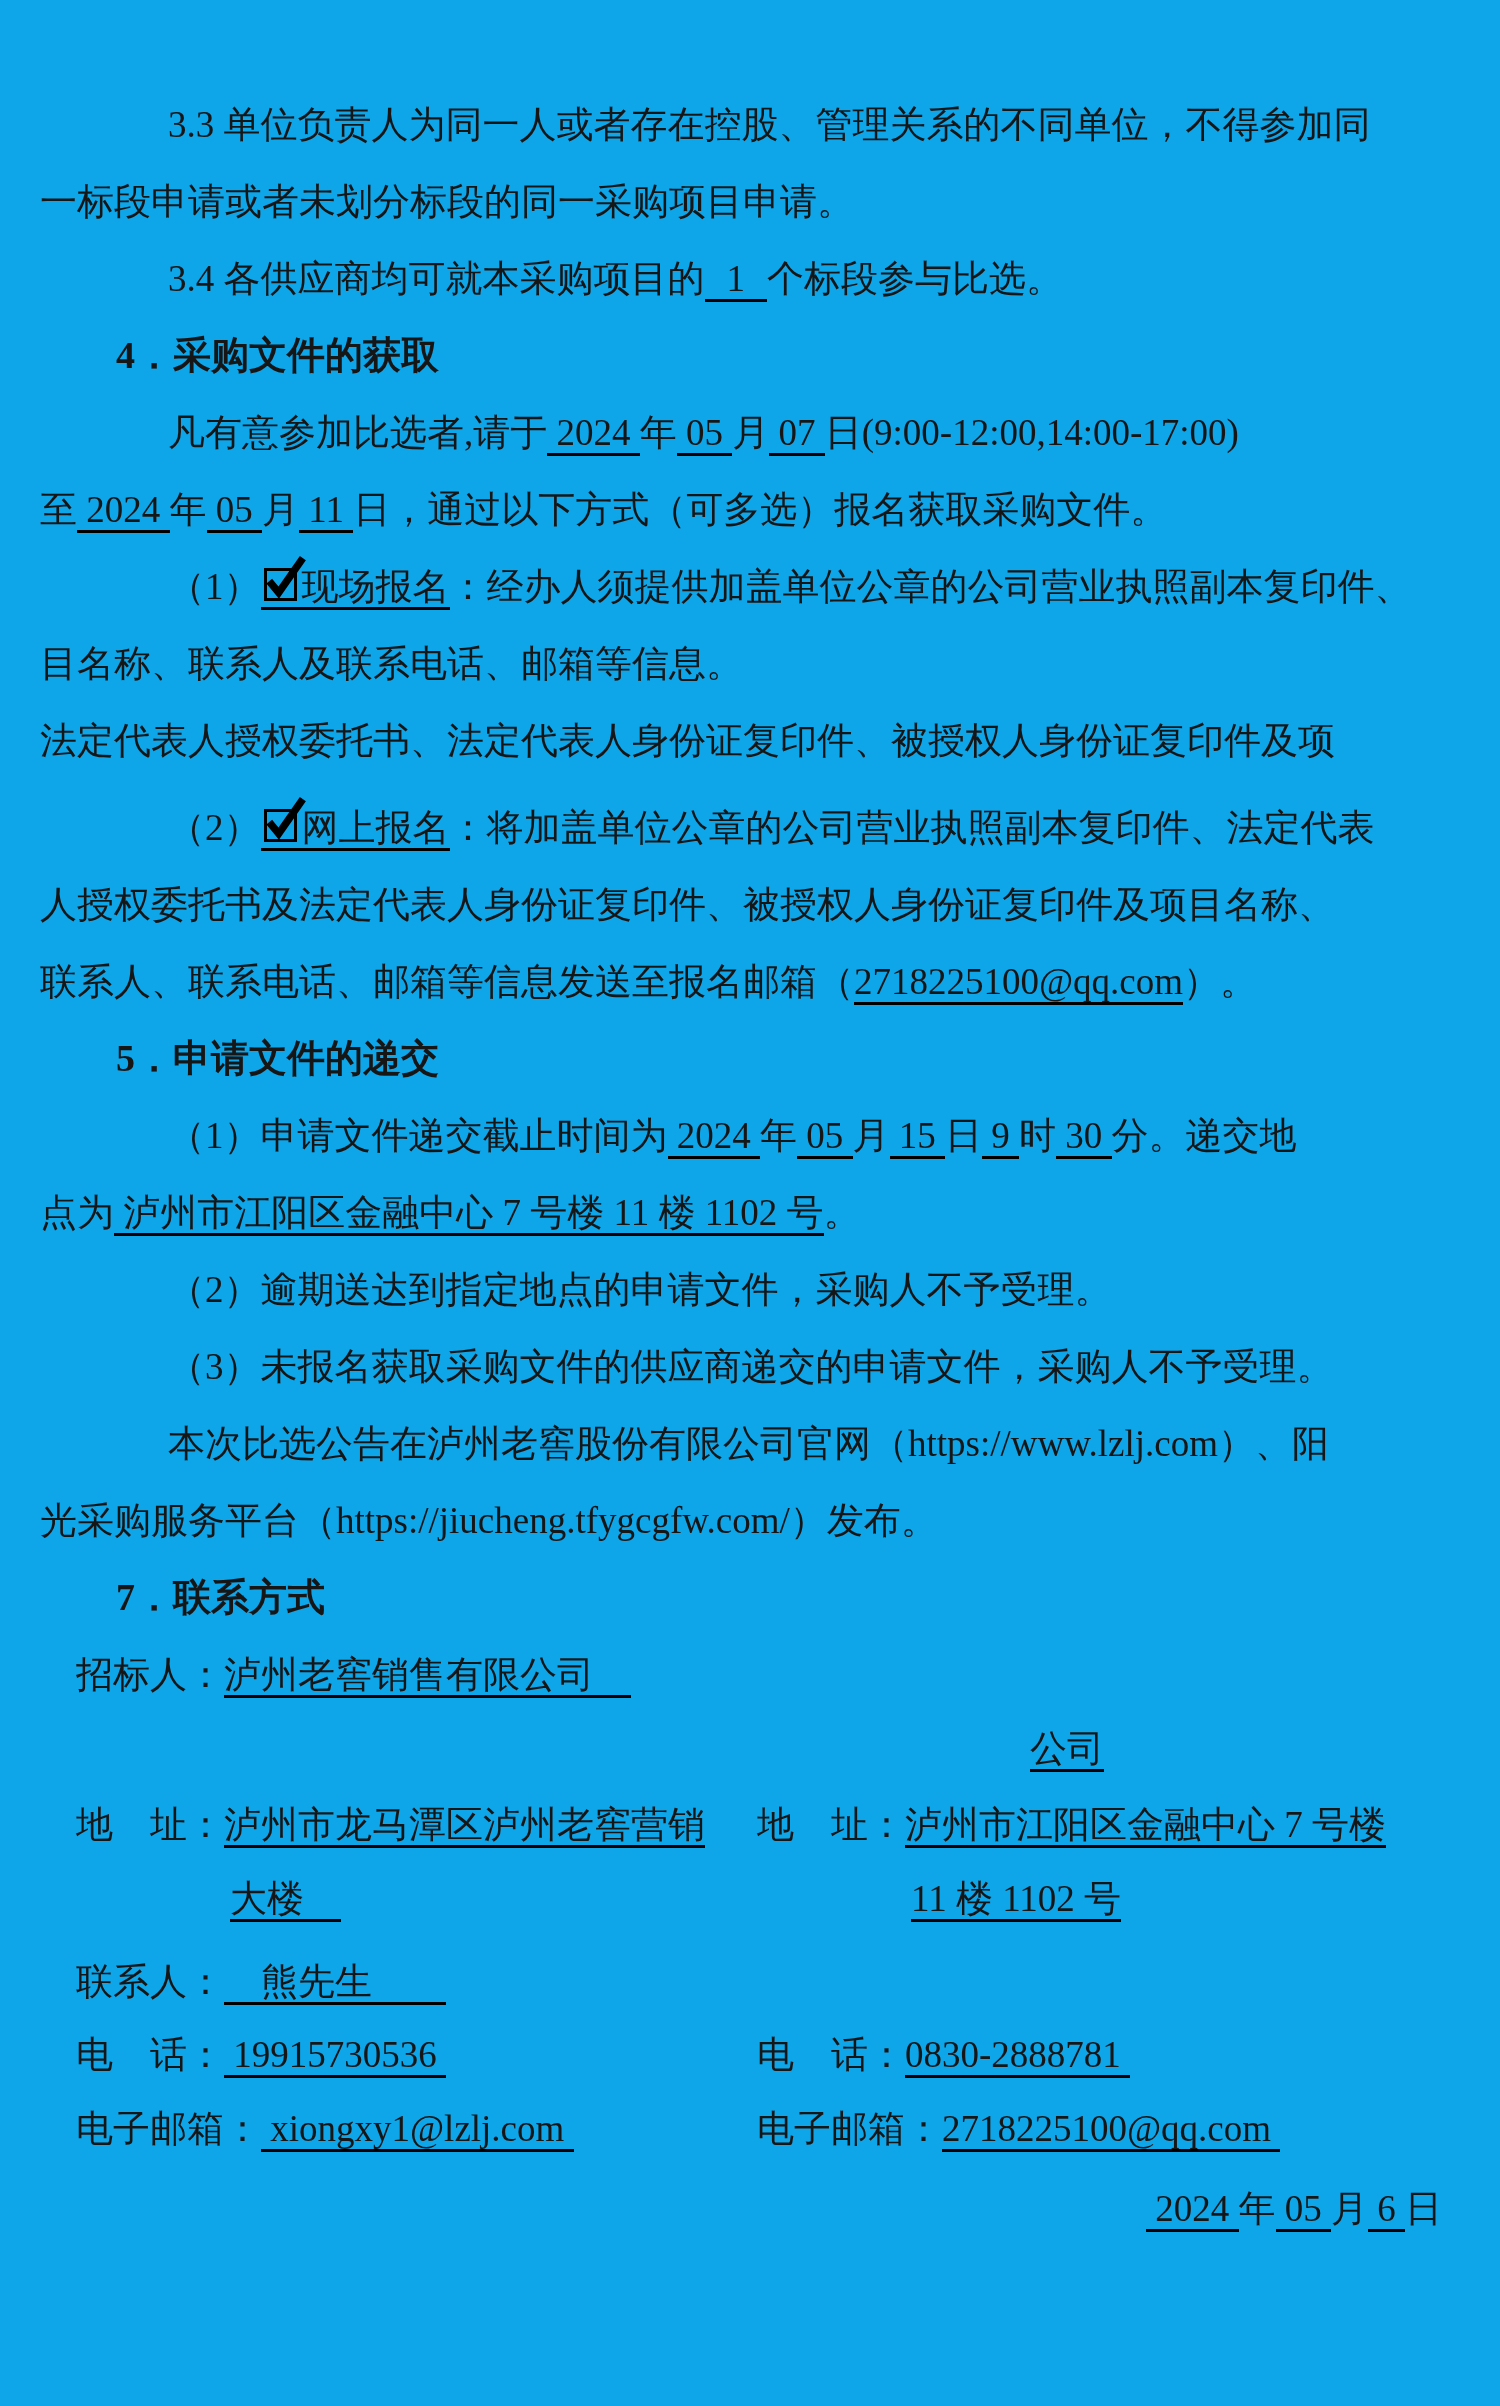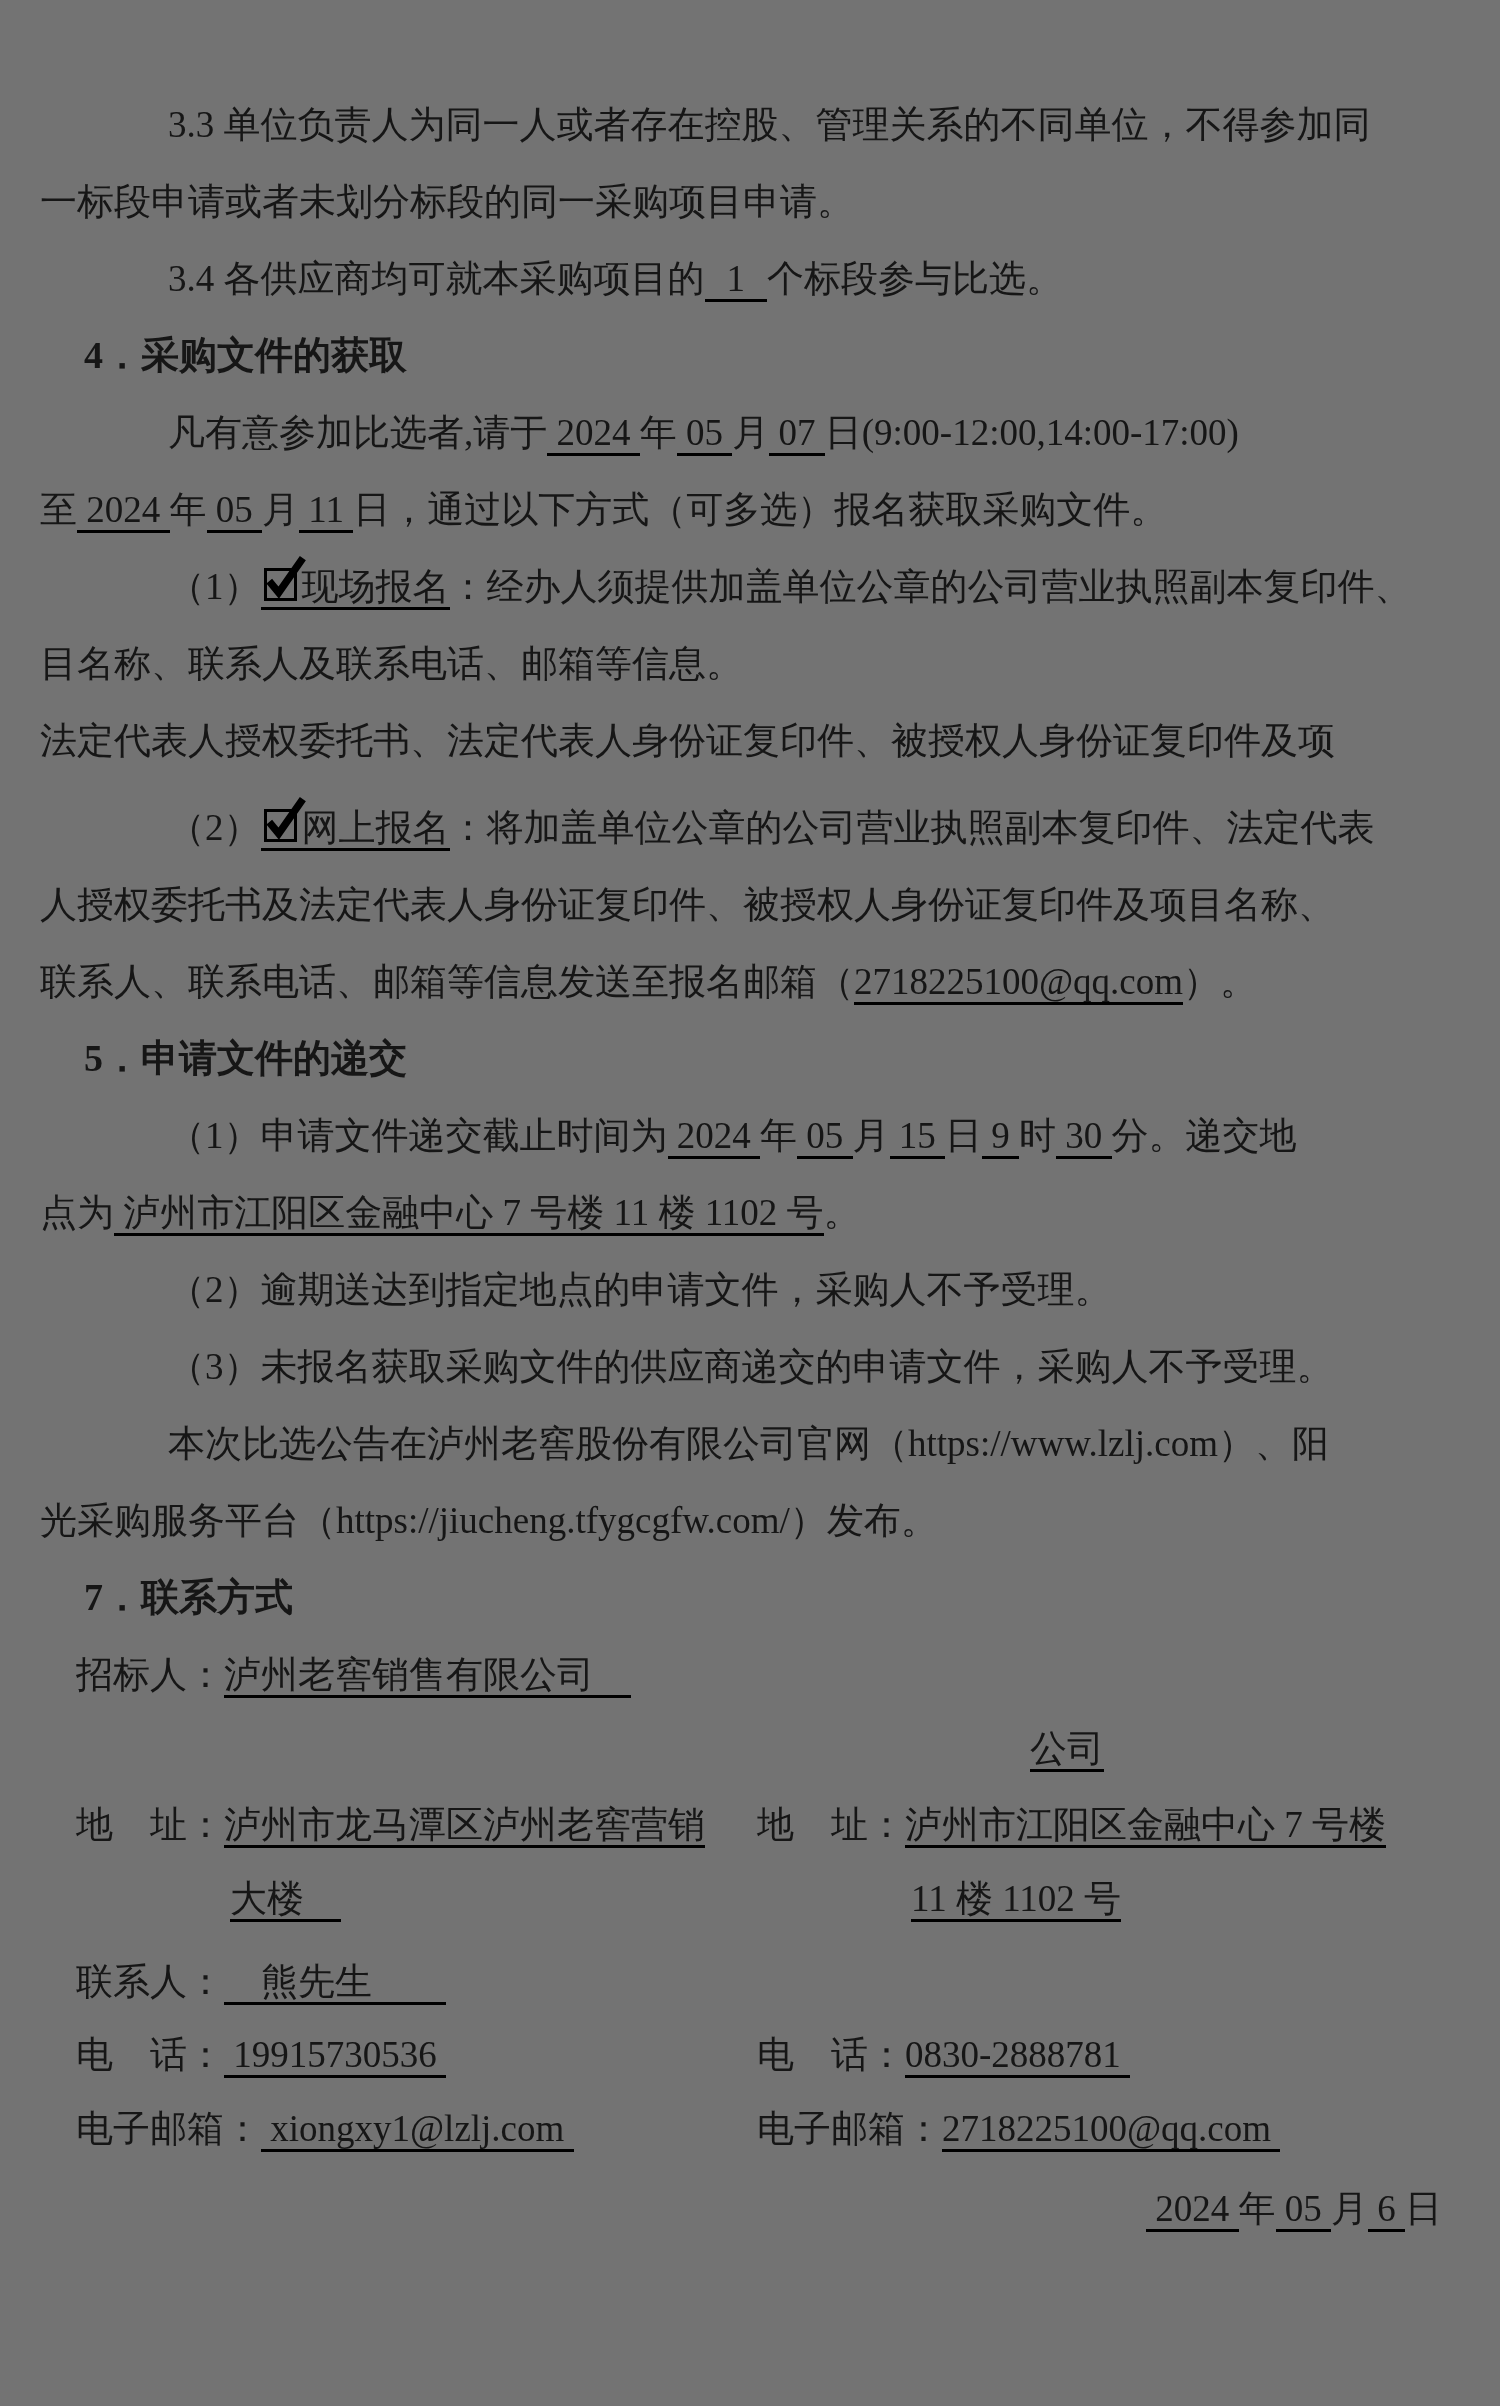--- a/index.html
+++ b/index.html
@@ -1,31 +1,31 @@
 <!DOCTYPE html>
 <html><head>
 <meta charset="utf-8">
 <style>
   html,body { margin:0; padding:0; background:#e8e8e8; }
   .page {
     position:relative;
     width:1500px; height:2406px;
     margin:0 auto;
-    background:#737373;
+    background:#0ea5e9;
     color:#161616;
     font-family:"Liberation Serif","DejaVu Serif",serif;
     font-size:37px;
     line-height:77px;
     overflow:hidden;
     padding-top:86px;
     box-sizing:border-box;
   }
   .ln { white-space:pre; padding-left:40px; }
   .ind { padding-left:168px; }
-  .hd  { font-weight:700; font-size:38px; padding-left:84px; }
+  .hd  { font-weight:700; font-size:38px; padding-left:116px; }
   .gap { margin-top:10px; }
   .u   { border-bottom:3px solid #000; white-space:pre; }
   .blank1 { padding:0 22px; }
   .cb {
     display:inline-block; width:27px; height:27px;
     border:3px solid #000; position:relative;
     vertical-align:-2px; margin:0 5px 0 3px;
   }
   .cb svg { position:absolute; left:-3px; top:-17px; width:42px; height:48px; overflow:visible; }
   .cb svg path { fill:none; stroke:#000; stroke-width:7; }

